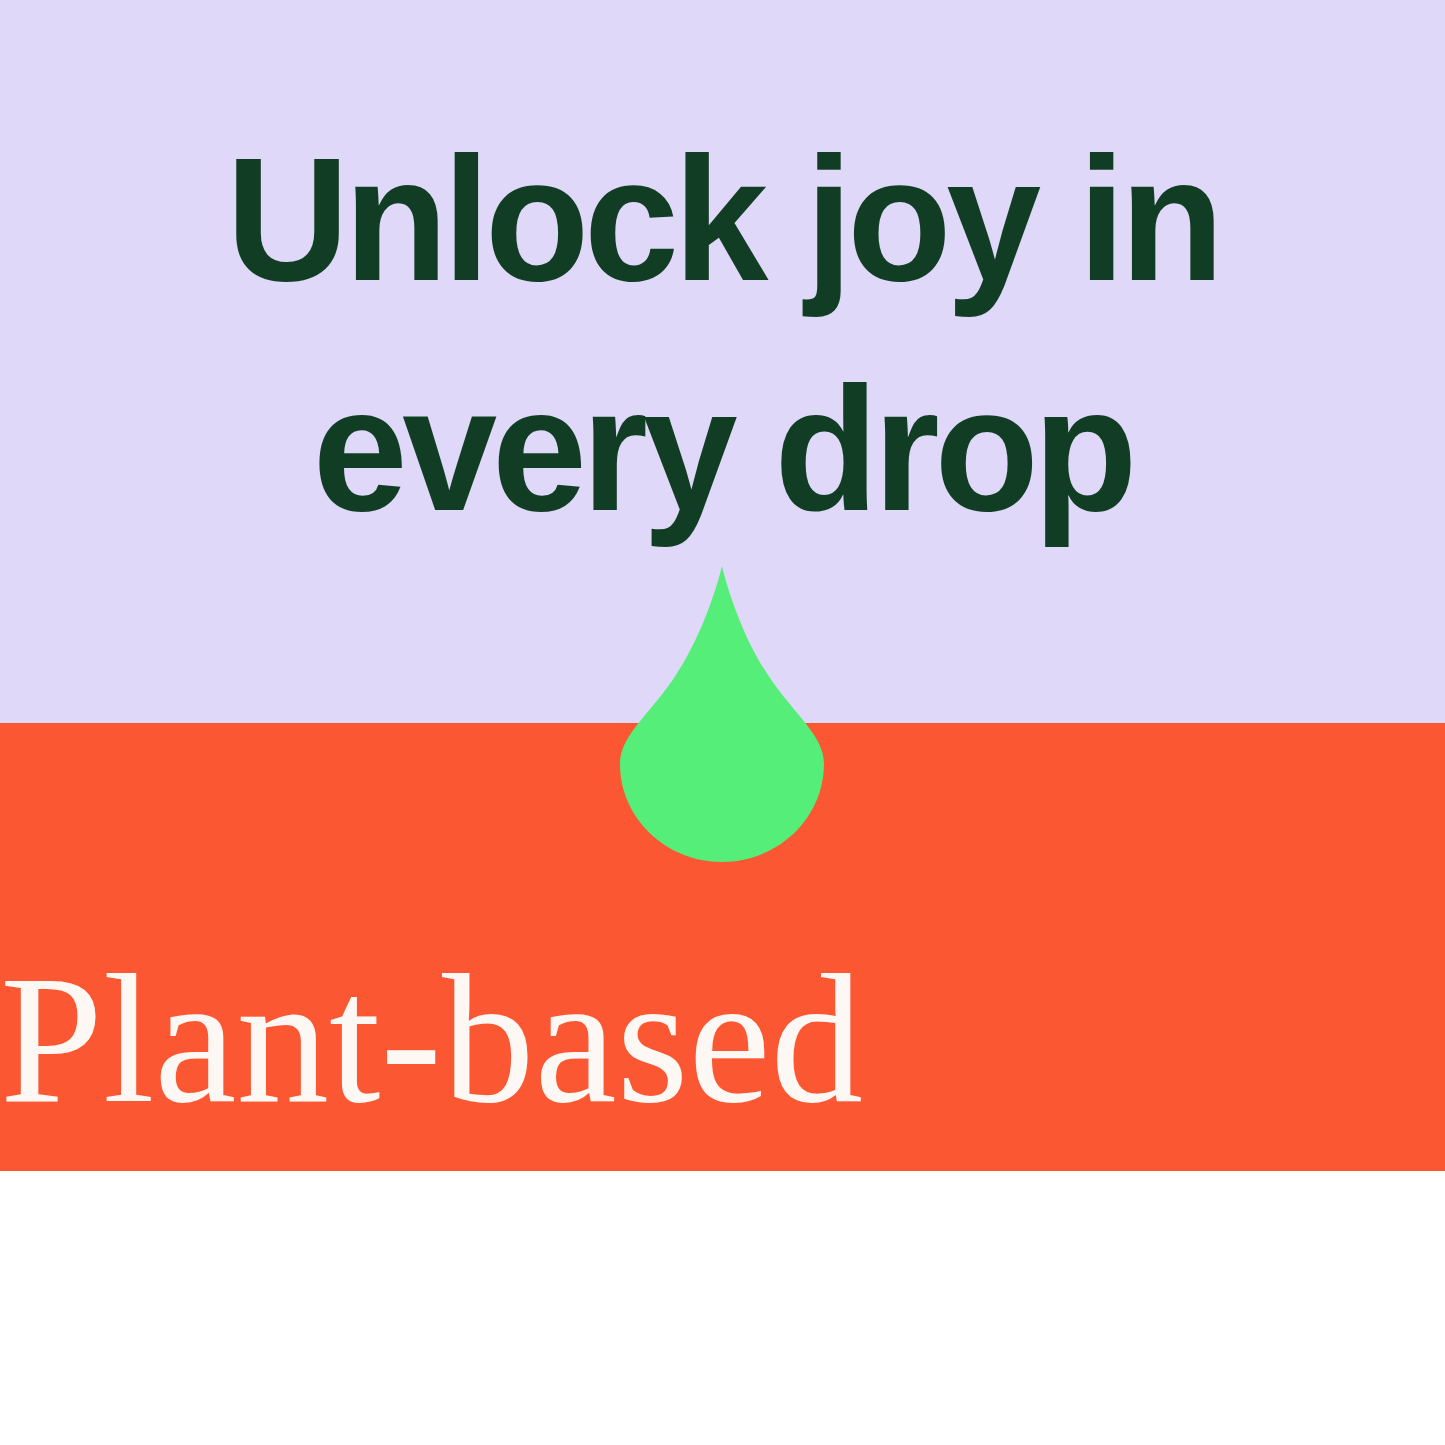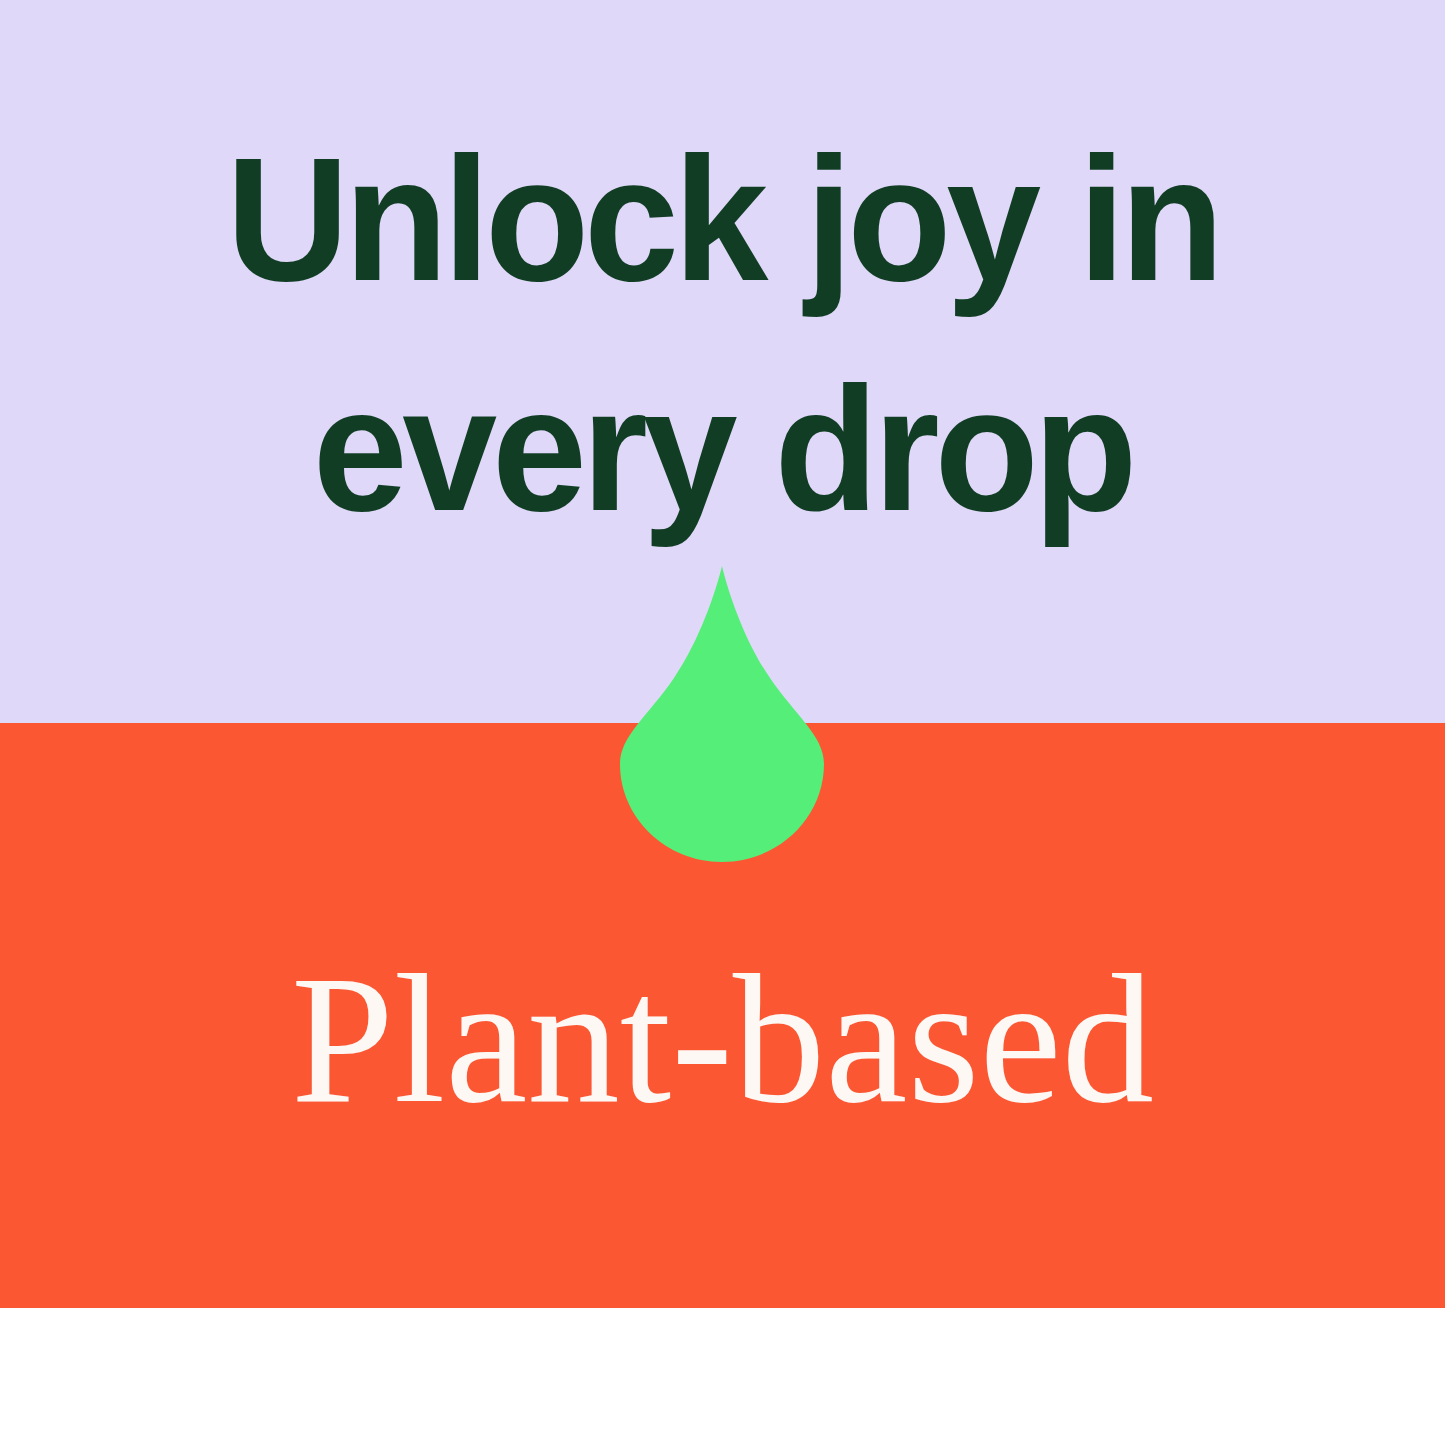--- a/index.html
+++ b/index.html
@@ -10,21 +10,21 @@
   body {
     width: 1445px;
     height: 1445px;
     overflow: hidden;
     font-family: "Liberation Sans", sans-serif;
   }
 
   #poster {
     position: relative;
     width: 1445px;
-    height: 1308px;
+    height: 1171px;
     overflow: hidden;
     background: #3b82f6;
   }
 
   
   .band-top {
     position: absolute;
     left: 0;
     top: 0;
     width: 1445px;
@@ -77,21 +77,20 @@
     width: 204px;
     height: 296px;
   }
 
   
   .subhead {
     position: absolute;
     left: 0;
     top: 916px;
     width: 1445px;
-    text-align: center;
     color: #fdf8f4;
     font-family: "Liberation Serif", "DejaVu Serif", serif;
     font-weight: normal;
     font-size: 185px;
     line-height: 246px;
     letter-spacing: 0px;
     white-space: nowrap;
     user-select: none;
   }
 

